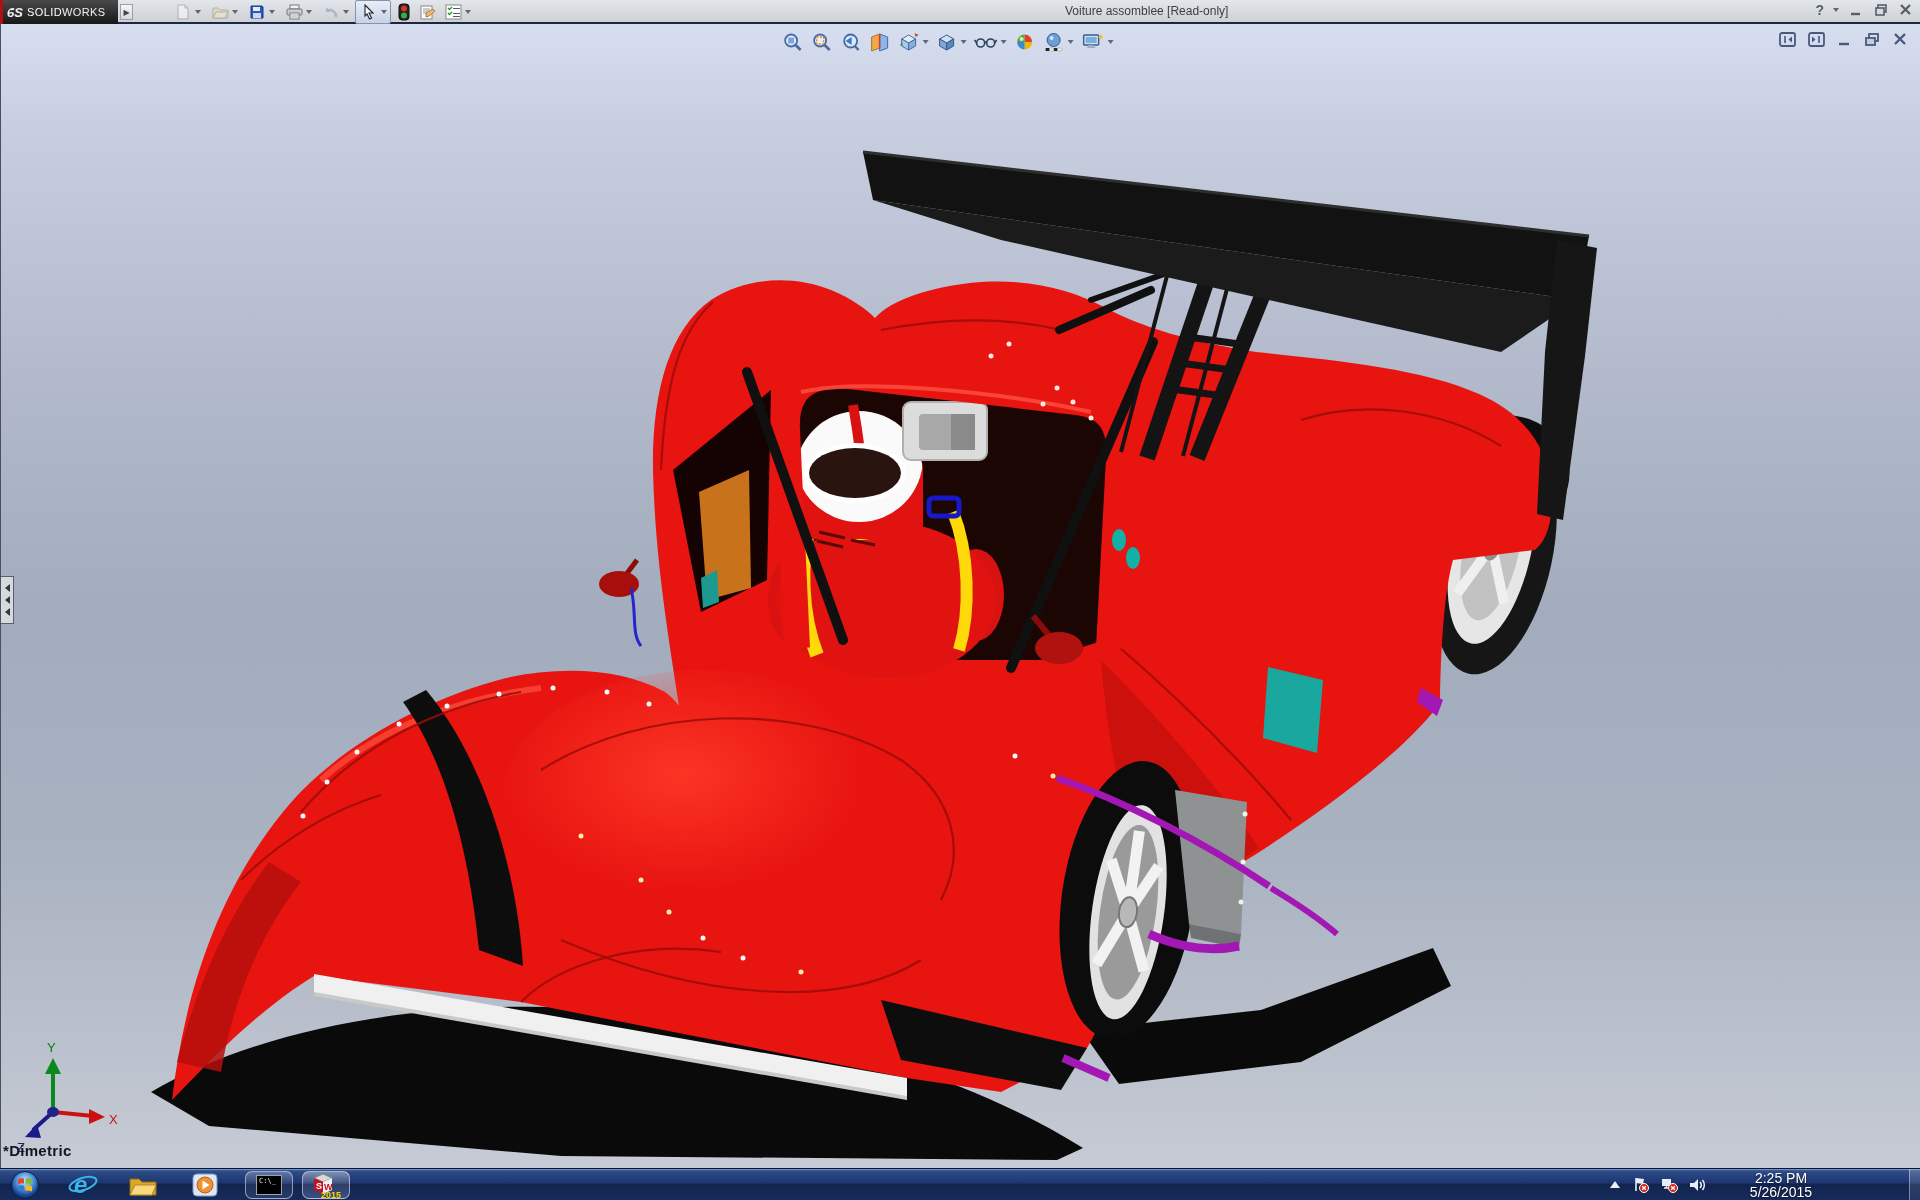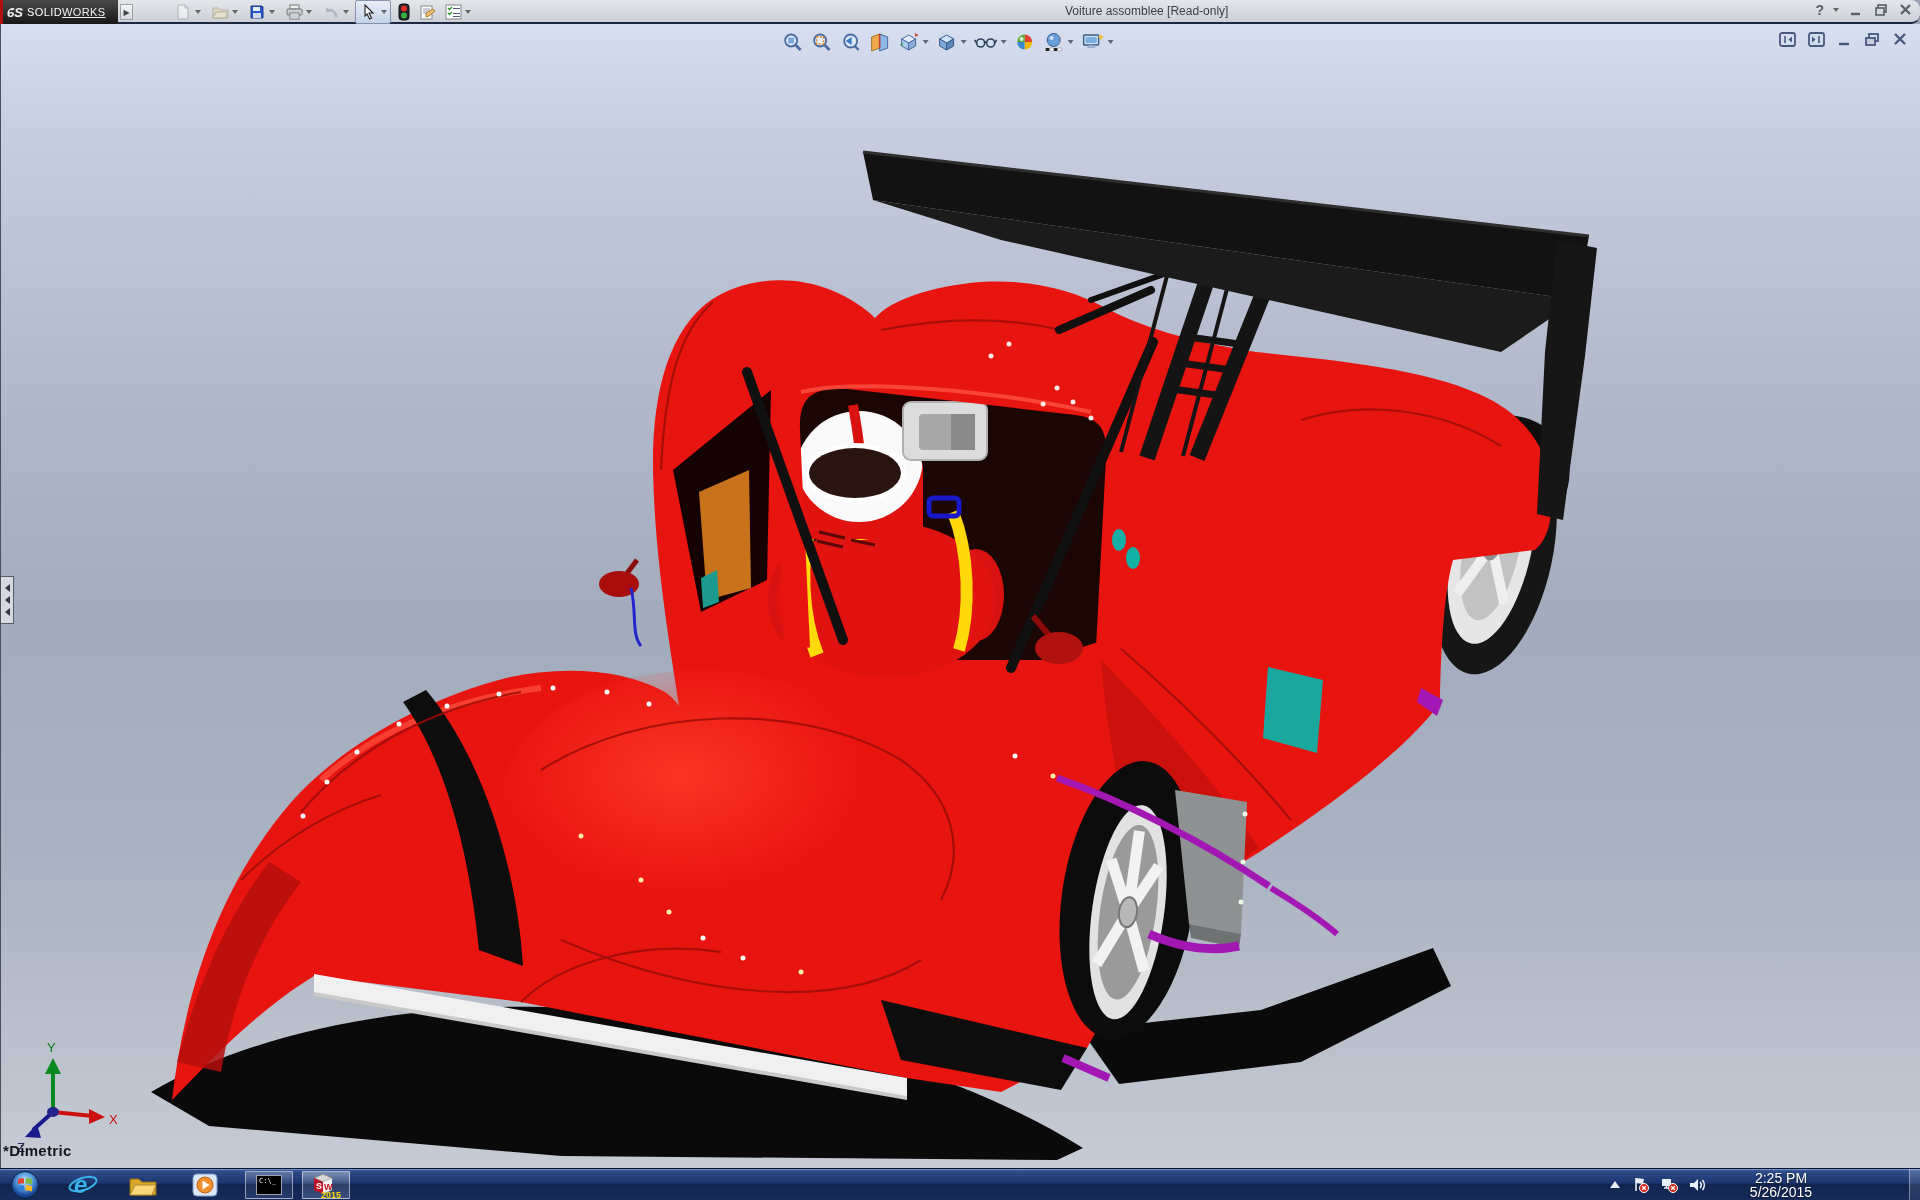--- a/index.html
+++ b/index.html
@@ -2,27 +2,27 @@
 <html><head>
 <meta charset="utf-8">
 <style>
   * { margin:0; padding:0; box-sizing:border-box; }
   html,body { width:1920px; height:1200px; overflow:hidden; }
   body { font-family:"Liberation Sans", sans-serif; }
   .screen { position:relative; width:1920px; height:1200px; background:#9aa4b5; }
 
   
   .titlebar { position:absolute; top:0; left:0; width:1920px; height:24px;
-    background:linear-gradient(#e3e6ea,#cdd1d7); border-bottom:2px solid #1c2740; display:flex; align-items:center;border-radius:9px; }
+    background:linear-gradient(#e3e6ea,#cdd1d7); border-bottom:2px solid #1c2740; display:flex; align-items:center; }
   .logo { position:absolute; left:0; top:0; width:118px; height:24px;
     background:linear-gradient(#4a4a4a,#171717); display:flex; align-items:center; gap:4px; padding-left:7px; }
   .logo::before { content:""; position:absolute; left:0; top:0; width:3px; height:24px; background:#b00f10; }
   .logo-beta { color:#f2f2f2; font-style:italic; font-weight:bold; font-size:13px; }
   .logo-text { color:#fff; font-size:11px; letter-spacing:.4px; }
-  .logo-text b { font-weight:normal; } .logo-text span { font-weight:normal; opacity:.92;text-decoration:underline; }
+  .logo-text b { font-weight:normal; } .logo-text span { font-weight:normal; opacity:.92; }
   .logo-expand { position:absolute; left:120px; top:4px; width:13px; height:16px; border:1px solid #9aa0a8;
     background:linear-gradient(#f4f5f7,#d6dade); display:flex; align-items:center; justify-content:center;
     font-size:8px; color:#444; }
   .std-toolbar { position:absolute; left:170px; top:0; height:24px; display:flex; align-items:center; gap:3px; }
   .tb-group { display:flex; align-items:center; gap:2px; padding:1px 3px; }
   .tb-btn { width:20px; height:20px; display:flex; align-items:center; justify-content:center; }
   .tb-btn svg { display:block; }
   .caret { width:0; height:0; border-left:3.5px solid transparent; border-right:3.5px solid transparent; border-top:4px solid #666; }
   .pressed { background:linear-gradient(#e8eef8,#c6d2e6); border:1px solid #8492ab; border-radius:2px; }
   .dim { opacity:.55; }
@@ -51,21 +51,21 @@
 
   .view-label { position:absolute; left:2px; top:1118px; font-size:15px; font-weight:bold; color:#14161a; letter-spacing:.3px; }
 
   
   .taskbar { position:absolute; left:0; bottom:0; width:1920px; height:32px;
     background:linear-gradient(#44639f 0%, #2c4a86 10%, #1d3570 45%, #12254f 50%, #172b5c 100%);
     border-top:1px solid #0a1530; box-shadow:inset 0 1px 0 #6f8fcb; display:flex; align-items:center; }
   .tb-item { display:flex; align-items:center; justify-content:center; }
   .orb { position:absolute; left:10px; top:1px; }
   .task-ico { position:absolute; top:2px; width:34px; height:28px; display:flex; align-items:center; justify-content:center; }
-  .task-tile { position:absolute; top:2px; width:48px; height:28px; border:1px solid rgba(255,255,255,.5); border-radius:1px;
+  .task-tile { position:absolute; top:2px; width:48px; height:28px; border:1px solid rgba(255,255,255,.5); border-radius:7px;
     background:linear-gradient(rgba(255,255,255,.25), rgba(255,255,255,.06) 50%, rgba(120,150,210,.15));
     display:flex; align-items:center; justify-content:center; }
   .task-tile.active { background:linear-gradient(rgba(255,255,255,.38), rgba(255,255,255,.12) 50%, rgba(160,190,240,.25)); }
   .ie-e { font-size:24px; font-weight:bold; font-style:italic; color:#3ab4ea; text-shadow:0 1px 1px rgba(0,0,0,.4); }
   .cmd-box { width:26px; height:20px; background:#000; border:1px solid #9aa2b0;
     font-family:"DejaVu Sans Mono", monospace; font-size:7px; color:#e8e8e8; padding:1px 2px; line-height:8px; }
   .tray { position:absolute; right:212px; top:0; height:32px; display:flex; align-items:center; gap:10px; }
   .clock { position:absolute; right:78px; top:2px; width:122px; text-align:center; color:#fff; font-size:14px;
     line-height:14px; text-shadow:0 1px 2px rgba(0,0,0,.7); }
   .show-desktop { position:absolute; right:0; top:0; width:11px; height:32px; border-left:1px solid rgba(255,255,255,.4);

